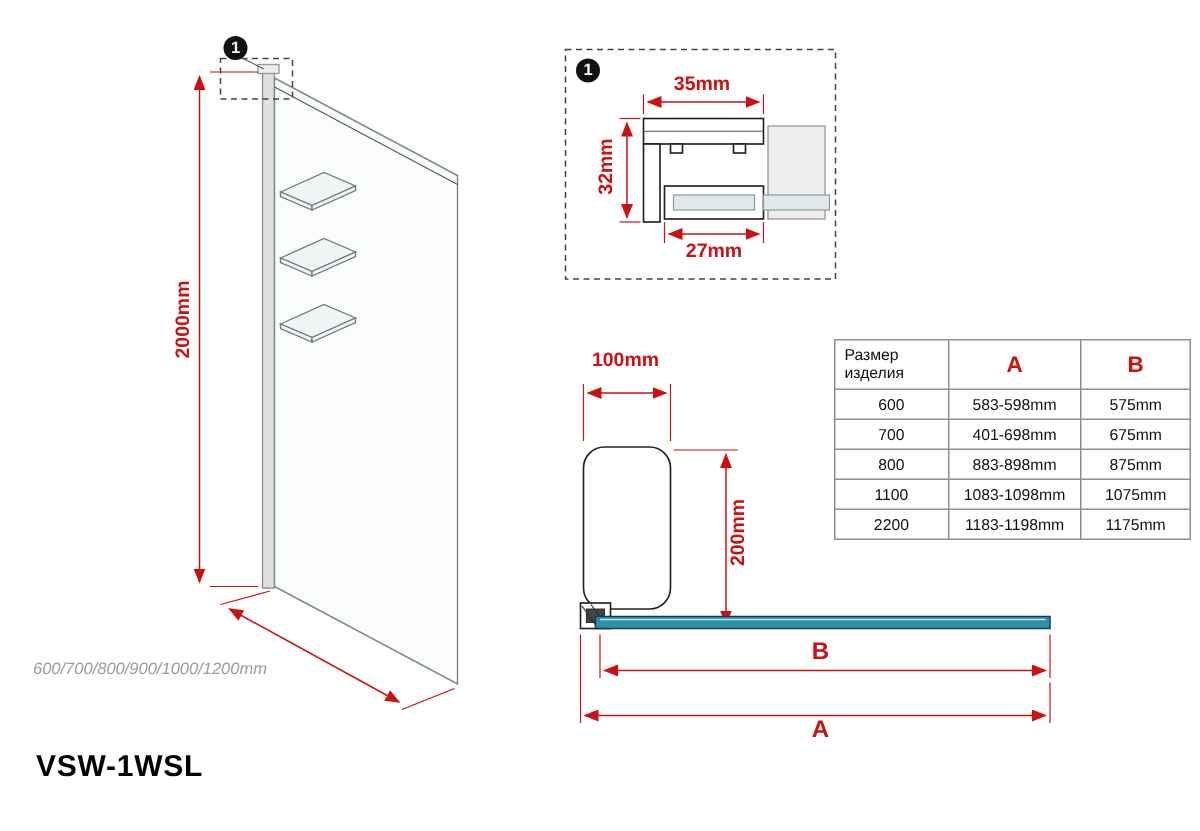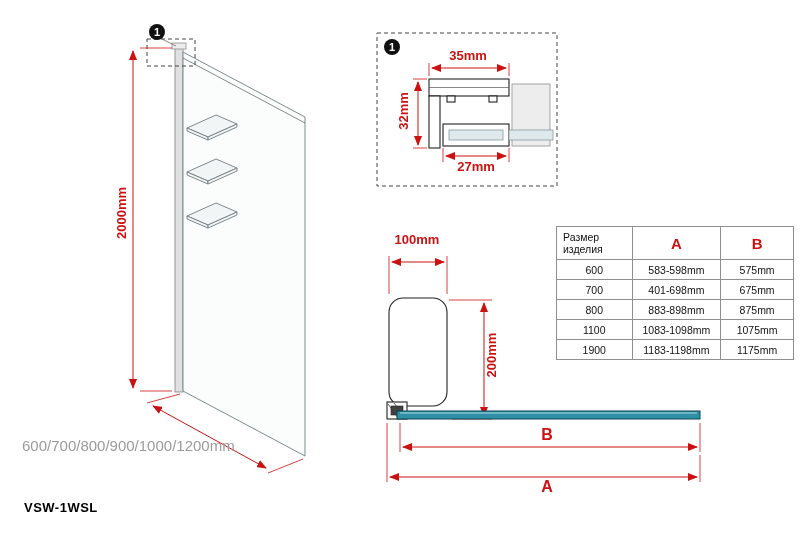--- a/index.html
+++ b/index.html
@@ -20,26 +20,26 @@
   .hatch{stroke:#333;stroke-width:0.8;}
   .bar{fill:var(--glass);stroke:#0d4450;stroke-width:1;}
   .bar-hl{stroke:#bfe3ea;stroke-width:0.9;}
   .darkfill{fill:#444;stroke:#222;stroke-width:0.6;}
 
   
   .lbl{position:absolute;color:var(--dim);font-weight:bold;font-size:13px;
        text-align:center;white-space:nowrap;line-height:14px;}
   .lbl.rot{transform:rotate(-90deg);}
   .lbl.big{font-size:16px;}
-  .gray-lbl{position:absolute;color:var(--gray-label);font-size:15px;
-            white-space:nowrap;line-height:12px;}
+  .gray-lbl{position:absolute;color:var(--gray-label);font-size:11px;
+            white-space:nowrap;line-height:12px;font-style:italic;}
   .marker{position:absolute;width:16px;height:16px;border-radius:50%;
           background:#111;color:#fff;font-size:11px;font-weight:bold;
           line-height:16px;text-align:center;}
-  .title{position:absolute;left:24px;top:500px;font-size:13px;font-weight:bold;
+  .title{position:absolute;left:24px;top:500px;font-size:20px;font-weight:bold;
          color:#000;letter-spacing:0.5px;}
 
   
   .table-wrap{position:absolute;left:556px;top:226px;width:238px;}
   .table-wrap table{border-collapse:collapse;width:100%;
                     font-family:Liberation Sans, sans-serif;}
   .table-wrap th,.table-wrap td{border:1px solid var(--table-border);
                     font-size:10.5px;color:#111;text-align:center;
                     padding:1px 3px;background:#fff;}
   .table-wrap th{font-weight:normal;height:30px;}
@@ -215,21 +215,21 @@
           <td>800</td>
           <td>883-898mm</td>
           <td>875mm</td>
         </tr>
         <tr>
           <td>1100</td>
           <td>1083-1098mm</td>
           <td>1075mm</td>
         </tr>
         <tr>
-          <td>1900</td>
+          <td>2200</td>
           <td>1183-1198mm</td>
           <td>1175mm</td>
         </tr>
       </tbody>
     </table>
   </div>
 
   <div class="title">VSW-1WSL</div>
 
 </div>

